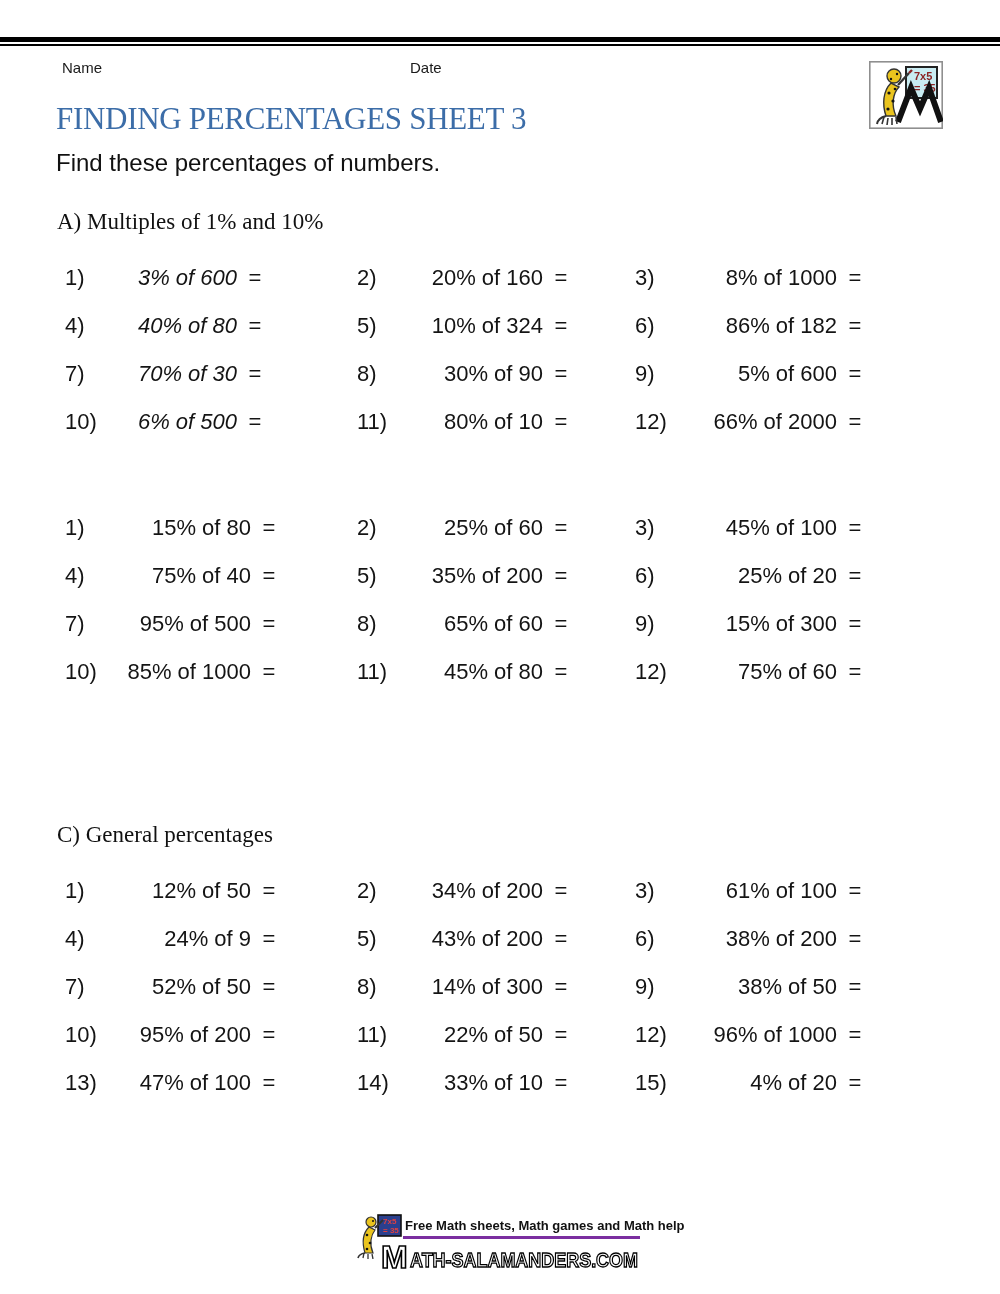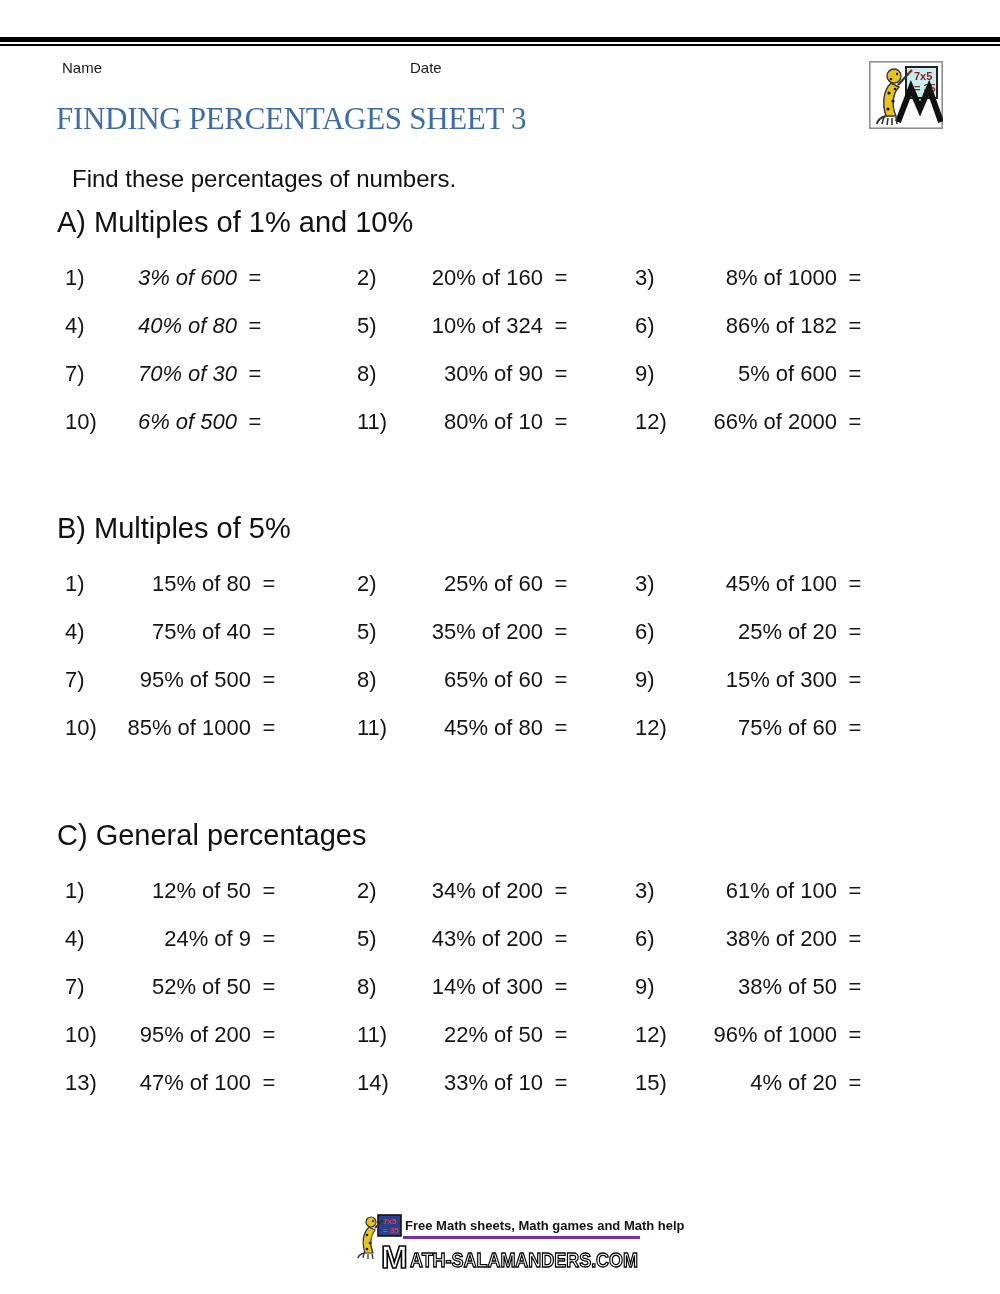--- a/index.html
+++ b/index.html
@@ -12,26 +12,26 @@
 
   .field-label{position:absolute;top:59px;font-size:15px;color:#1a1a1a;}
   .field-label.name{left:62px;text-align:right;}
   .field-label.date{left:410px;}
 
   .logo-box{position:absolute;left:869px;top:61px;width:74px;height:68px;}
 
   .title{position:absolute;left:56px;top:101px;margin:0;
          font-family:"Liberation Serif",serif;font-weight:normal;
          font-size:31px;letter-spacing:-0.3px;white-space:nowrap;}
-  .subtitle{position:absolute;left:56px;top:149px;margin:16px;font-size:24px;color:#111;}
+  .subtitle{position:absolute;left:56px;top:149px;margin:0;font-size:24px;color:#111;}
 
   
   .section{position:absolute;left:57px;width:900px;}
   .sec-A{top:208px;}  .sec-B{top:514px;}  .sec-C{top:821px;}
-  .heading{font-size:29px;line-height:28px;margin-bottom:28px;color:#111;white-space:nowrap;}
+  .heading{font-size:23px;line-height:28px;margin-bottom:28px;color:#111;white-space:nowrap;font-family:Liberation Serif, serif;}
   .row{display:flex;align-items:baseline;line-height:28px;margin-bottom:20px;
        font-size:22px;padding-left:8px;white-space:nowrap;}
   .num{width:46px;}
   .expr{width:140px;text-align:right;}
   .expr.c3{width:156px;}
   .eq{width:36px;text-align:center;}
   .gap.g1{width:70px;} .gap.g2{width:56px;}
   .sec-A .expr.c1{width:126px;font-style:italic;}
   .sec-A .gap.g1{width:84px;}
 
@@ -131,21 +131,20 @@
           <span class="num c2">11)</span>
           <span class="expr c2">80% of 10</span>
           <span class="eq c2">=</span>
           <span class="gap g2"></span>
           <span class="num c3">12)</span>
           <span class="expr c3">66% of 2000</span>
           <span class="eq c3">=</span>
         </div>
       </div>
       <div class="section sec-B">
-        <div class="heading">B) Multiples of 5%</div>
         <div class="row">
           <span class="num c1">1)</span>
           <span class="expr c1">15% of 80</span>
           <span class="eq c1">=</span>
           <span class="gap g1"></span>
           <span class="num c2">2)</span>
           <span class="expr c2">25% of 60</span>
           <span class="eq c2">=</span>
           <span class="gap g2"></span>
           <span class="num c3">3)</span>

